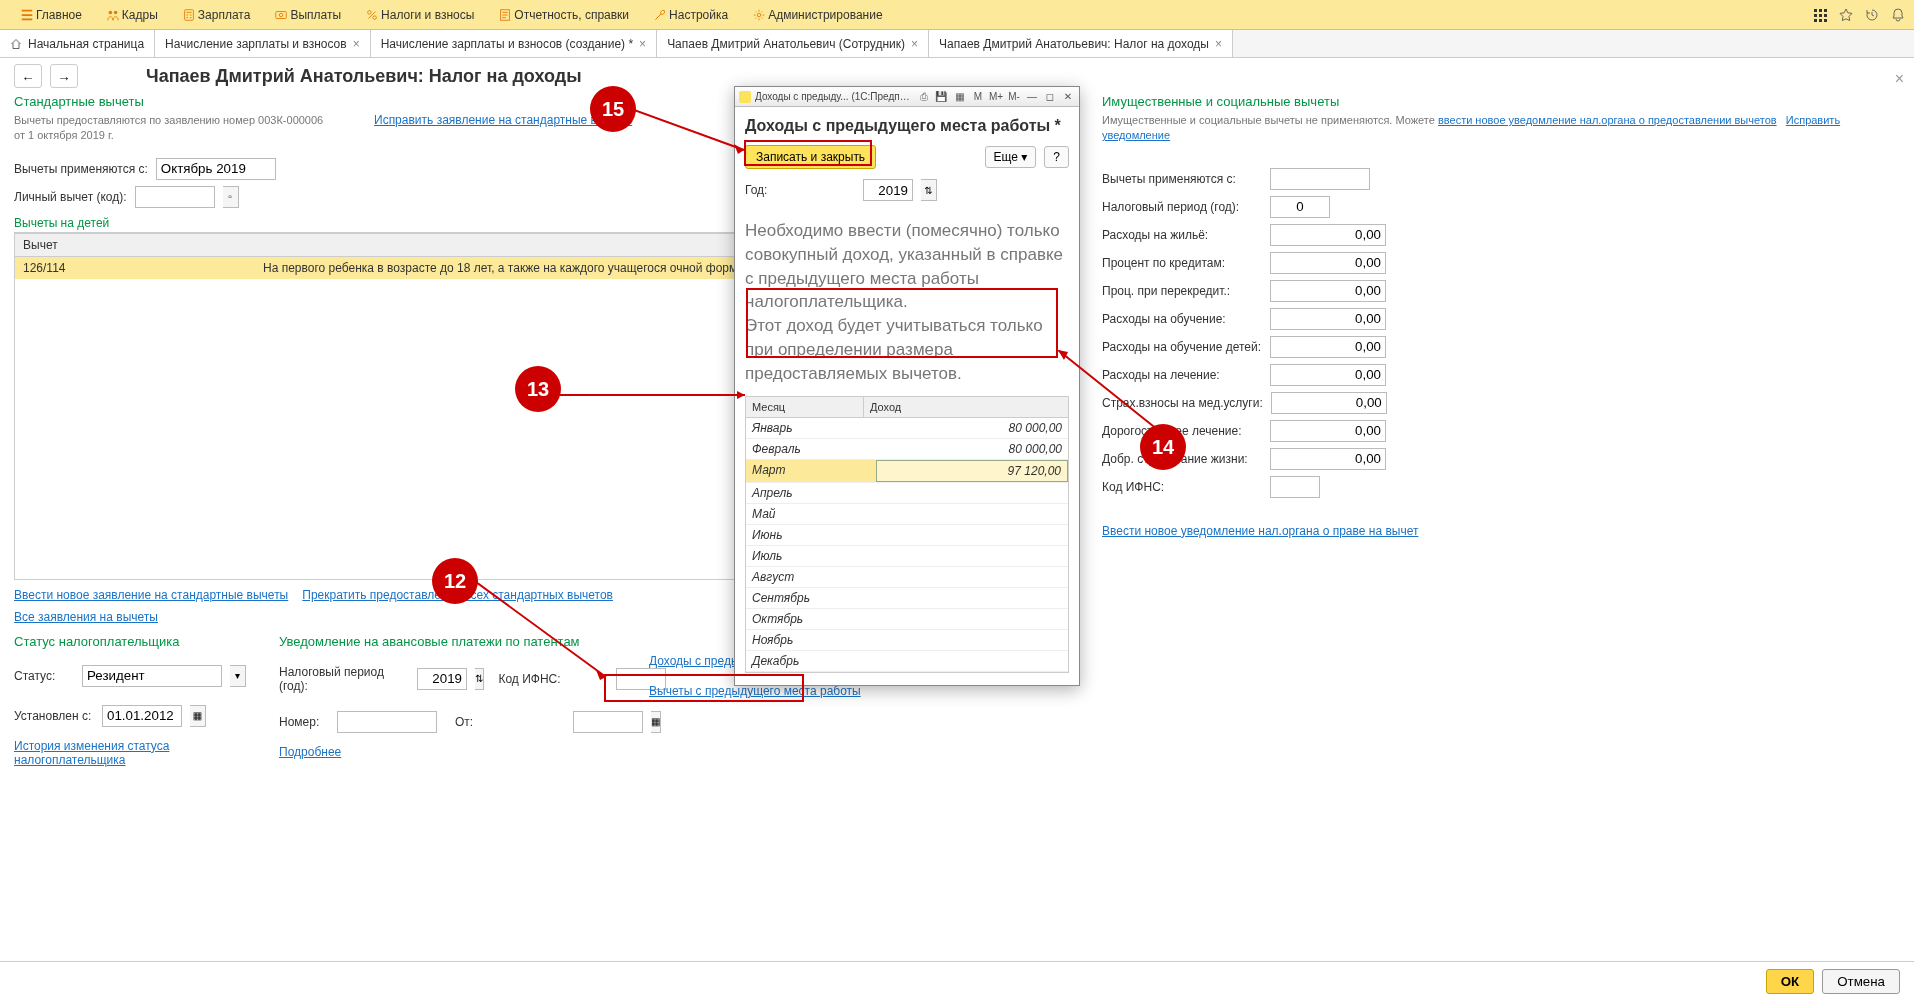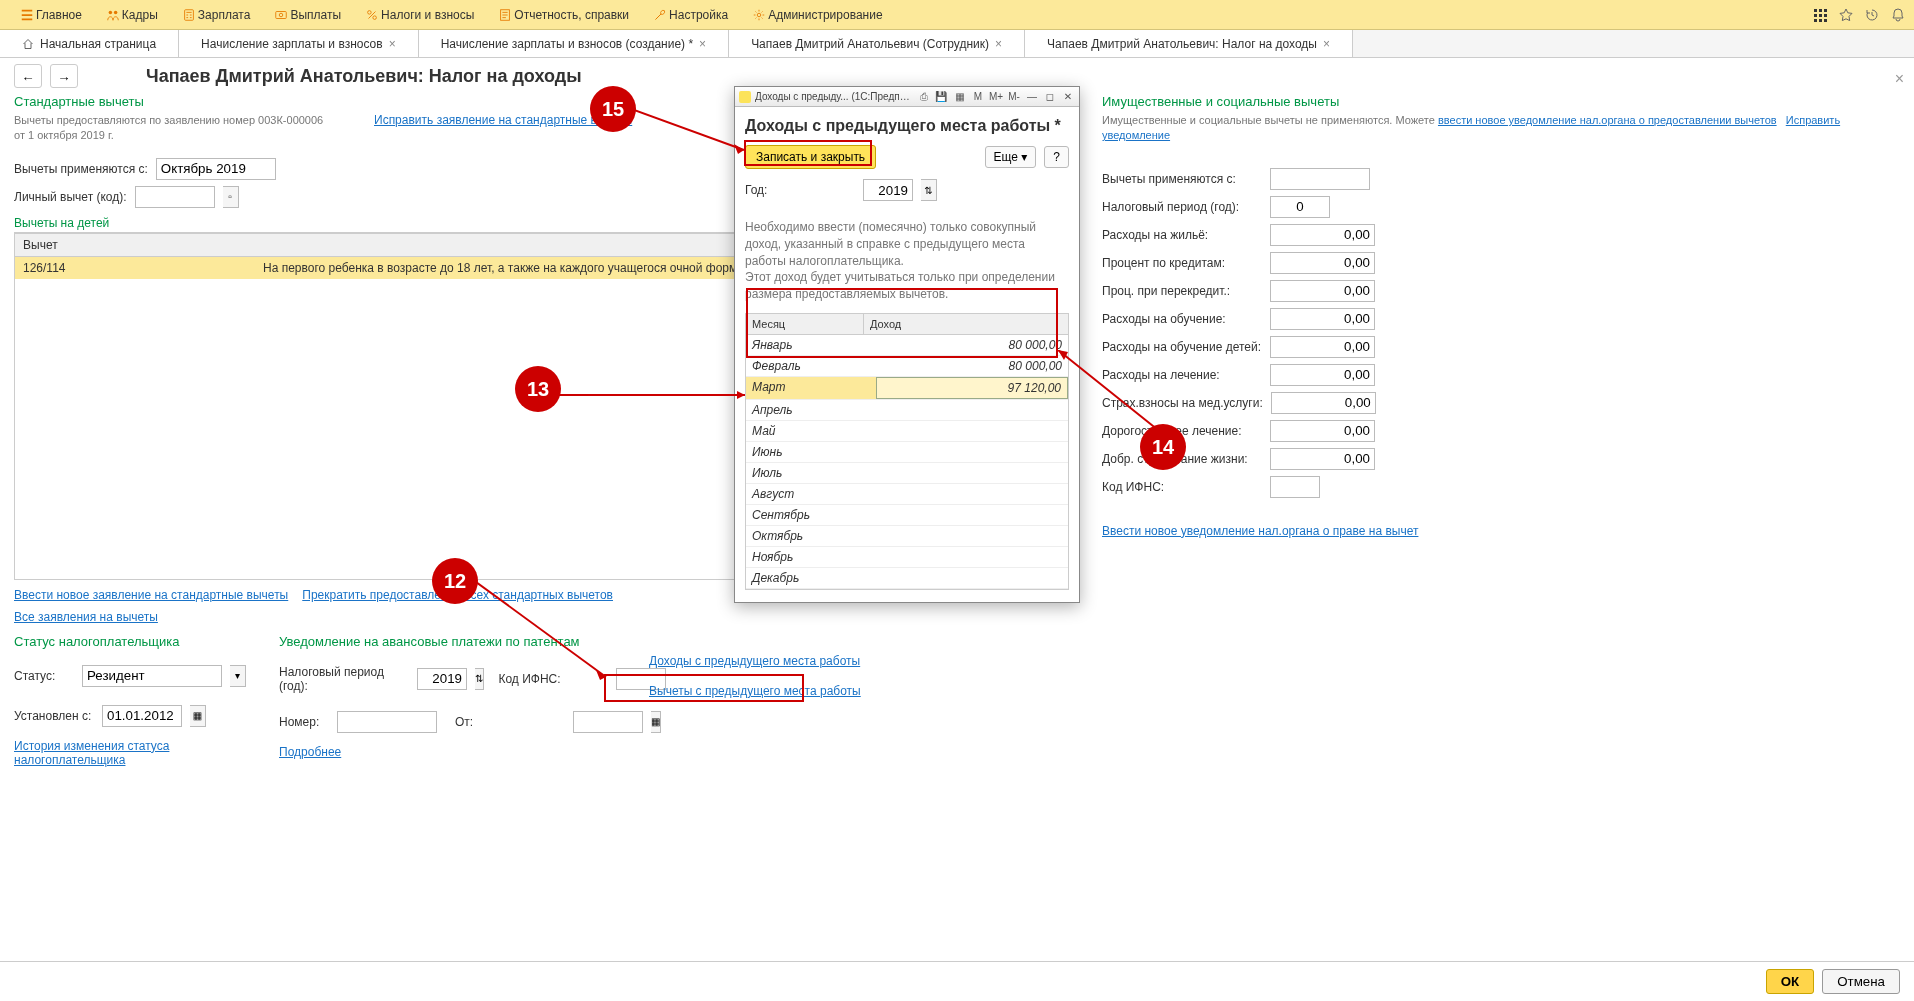--- a/index.html
+++ b/index.html
@@ -4,21 +4,21 @@
 <style>
 * { box-sizing: border-box; margin: 0; padding: 0; }
 body { font-family: Arial, sans-serif; font-size: 12px; color: #333; background: #fff; width: 1914px; height: 1001px; overflow: hidden; position: relative; }
 
 .topbar { background: #fce99a; height: 30px; display: flex; align-items: center; padding: 0 8px; border-bottom: 1px solid #d4c47a; }
 .topbar-item { display: flex; align-items: center; gap: 2px; padding: 0 12px; cursor: pointer; color: #333; }
 .topbar-right { margin-left: auto; display: flex; gap: 10px; align-items: center; }
 .topbar-right .ticon { width: 16px; height: 16px; cursor: pointer; color: #666; }
 
 .tabbar { height: 28px; background: #f5f5f5; border-bottom: 1px solid #ccc; display: flex; align-items: stretch; }
-.tab { display: flex; align-items: center; padding: 0 22px; border-right: 1px solid #ccc; background: #fff; cursor: pointer; gap: 6px; position: relative; }
+.tab { display: flex; align-items: center; padding: 0 10px; border-right: 1px solid #ccc; background: #fff; cursor: pointer; gap: 6px; position: relative; }
 .tab.active { background: #fff; }
 .tab .close { color: #888; font-size: 12px; cursor: pointer; }
 .tab .home-icon { width: 12px; height: 12px; }
 
 .toolbar { height: 36px; display: flex; align-items: center; padding: 0 14px; gap: 8px; }
 .navbtn { width: 28px; height: 24px; border: 1px solid #ccc; background: #fff; border-radius: 3px; cursor: pointer; display: flex; align-items: center; justify-content: center; }
 .page-title { font-size: 18px; font-weight: bold; margin-left: 60px; }
 .close-page { position: absolute; right: 10px; top: 70px; color: #999; cursor: pointer; font-size: 16px; }
 
 .content { padding: 0 14px; display: flex; gap: 10px; }
@@ -42,38 +42,38 @@
 .table-row .c2 { flex: 1; }
 
 .links-row { display: flex; gap: 14px; margin: 8px 0; }
 
 .bottom-grid { display: flex; gap: 20px; margin-top: 10px; }
 .bottom-col { display: flex; flex-direction: column; gap: 6px; }
 
 .right-fields { display: flex; flex-direction: column; gap: 6px; margin-top: 24px; }
 .right-row { display: flex; align-items: center; gap: 8px; }
 .right-row label { min-width: 160px; }
-.right-row .num { width: 105px; text-align: right; }
+.right-row .num { width: 116px; text-align: right; }
 
 .footer { position: absolute; bottom: 0; left: 0; right: 0; height: 40px; border-top: 1px solid #ccc; display: flex; align-items: center; justify-content: flex-end; padding: 0 14px; gap: 8px; background: #fff; }
 .btn { border: 1px solid #999; padding: 4px 14px; border-radius: 3px; cursor: pointer; background: #f5f5f5; }
 .btn.primary { background: #ffd54a; border-color: #c9a400; font-weight: bold; }
 
 
 .modal { position: absolute; left: 734px; top: 86px; width: 346px; background: #fff; border: 1px solid #888; box-shadow: 0 4px 16px rgba(0,0,0,.3); }
 .modal-titlebar { height: 20px; background: linear-gradient(#fefefe,#eaeaea); border-bottom: 1px solid #bbb; display: flex; align-items: center; padding: 0 4px; gap: 4px; }
 .modal-titlebar .title-text { flex: 1; font-size: 10px; color: #444; overflow: hidden; text-overflow: ellipsis; white-space: nowrap; }
 .modal-titlebar .ctrl { width: 14px; height: 14px; display:flex;align-items:center;justify-content:center; font-size: 10px; cursor: pointer; color: #555; }
 .modal-body { padding: 10px 10px 12px; }
 .modal-h1 { font-size: 16px; font-weight: bold; margin-bottom: 10px; }
 .modal-toolbar { display: flex; align-items: center; gap: 8px; margin-bottom: 10px; }
 .btn-yellow { background: #ffe35a; border: 1px solid #c9a400; padding: 4px 10px; border-radius: 3px; cursor: pointer; font-size: 12px; box-shadow: 0 0 0 2px #c00 inset; position: relative; }
 .btn-yellow.real { box-shadow: none; }
 .btn-plain { border: 1px solid #bbb; padding: 3px 8px; border-radius: 3px; background: #fafafa; cursor: pointer; font-size: 12px; }
-.modal-note { color: #777; font-size: 12px; line-height: 1.4; margin: 18px 0 10px; }
+.modal-note { color: #777; font-size: 17px; line-height: 1.4; margin: 18px 0 10px; }
 .income-table { border: 1px solid #ccc; }
 .income-head { display: flex; background: #f0f0f0; border-bottom: 1px solid #ccc; }
 .income-head .hc { padding: 4px 6px; font-size: 11px; }
 .income-head .hc1 { width: 118px; border-right: 1px solid #ccc; }
 .income-row { display: flex; border-bottom: 1px solid #eee; }
 .income-row .rc { padding: 3px 6px; font-size: 12px; font-style: italic; }
 .income-row .rc1 { width: 130px; }
 .income-row .rc2 { flex: 1; text-align: right; }
 .income-row.sel { background: #fce99a; }
 .income-row.sel .rc2 { background: #fff5cc; border: 1px solid #9a8; }

